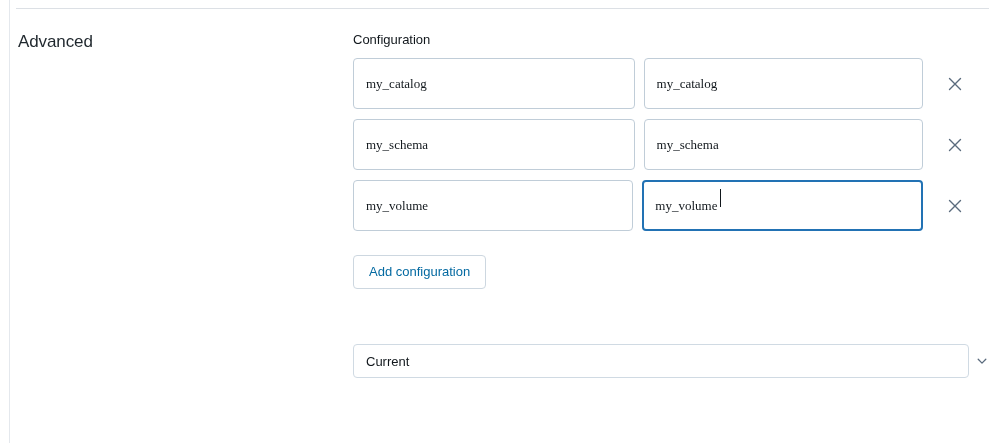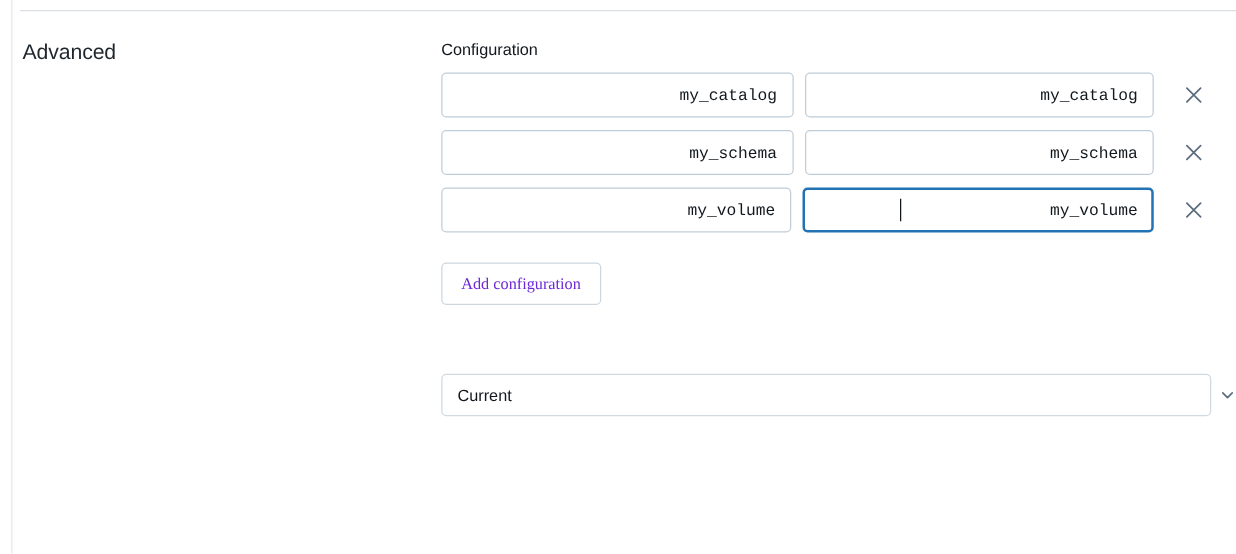--- a/index.html
+++ b/index.html
@@ -70,31 +70,30 @@
     gap: 5px;
   }
 
   
   .config-row {
     display: flex;
     align-items: center;
     margin-bottom: 10px;
   }
   .txt {
-    height: 36px;
+    height: 51px;
     border: 1px solid #c0cdd8;
     border-radius: 4px;
     background: #ffffff;
-    font-family: Liberation Mono, monospace;
+    font-family: Liberation Serif, serif;
     font-size: 13px;
     color: #11171c;
     padding: 0 12px;
     outline: none;
     line-height: 34px;
-    text-align: right;
   }
   .txt.key   { width: 283px; }
   .txt.value { width: 281px; margin-left: 9px; }
   .txt.focused {
     border: 2px solid #2272b4;
     padding: 0 11px;
     position: relative;
   }
   .value-wrap { position: relative; display: inline-block; margin-left: 9px; }
   .value-wrap .txt.value { margin-left: 0; }
@@ -122,23 +121,23 @@
   .remove-btn svg { display: block; }
 
   
   .add-btn {
     margin-top: 14px;
     height: 34px;
     padding: 0 15px;
     border: 1px solid #cdd7e0;
     border-radius: 4px;
     background: #ffffff;
-    font-family: Liberation Serif, serif;
-    font-size: 13px;
-    color: #6d28d9;
+    font-family: Liberation Sans, sans-serif;
+    font-size: 13px;
+    color: #0369a1;
     cursor: pointer;
     line-height: 32px;
   }
 
   
   .channel-block { margin-top: 55px; }
 
   .info-icon {
     display: inline-flex;
     align-items: center;

